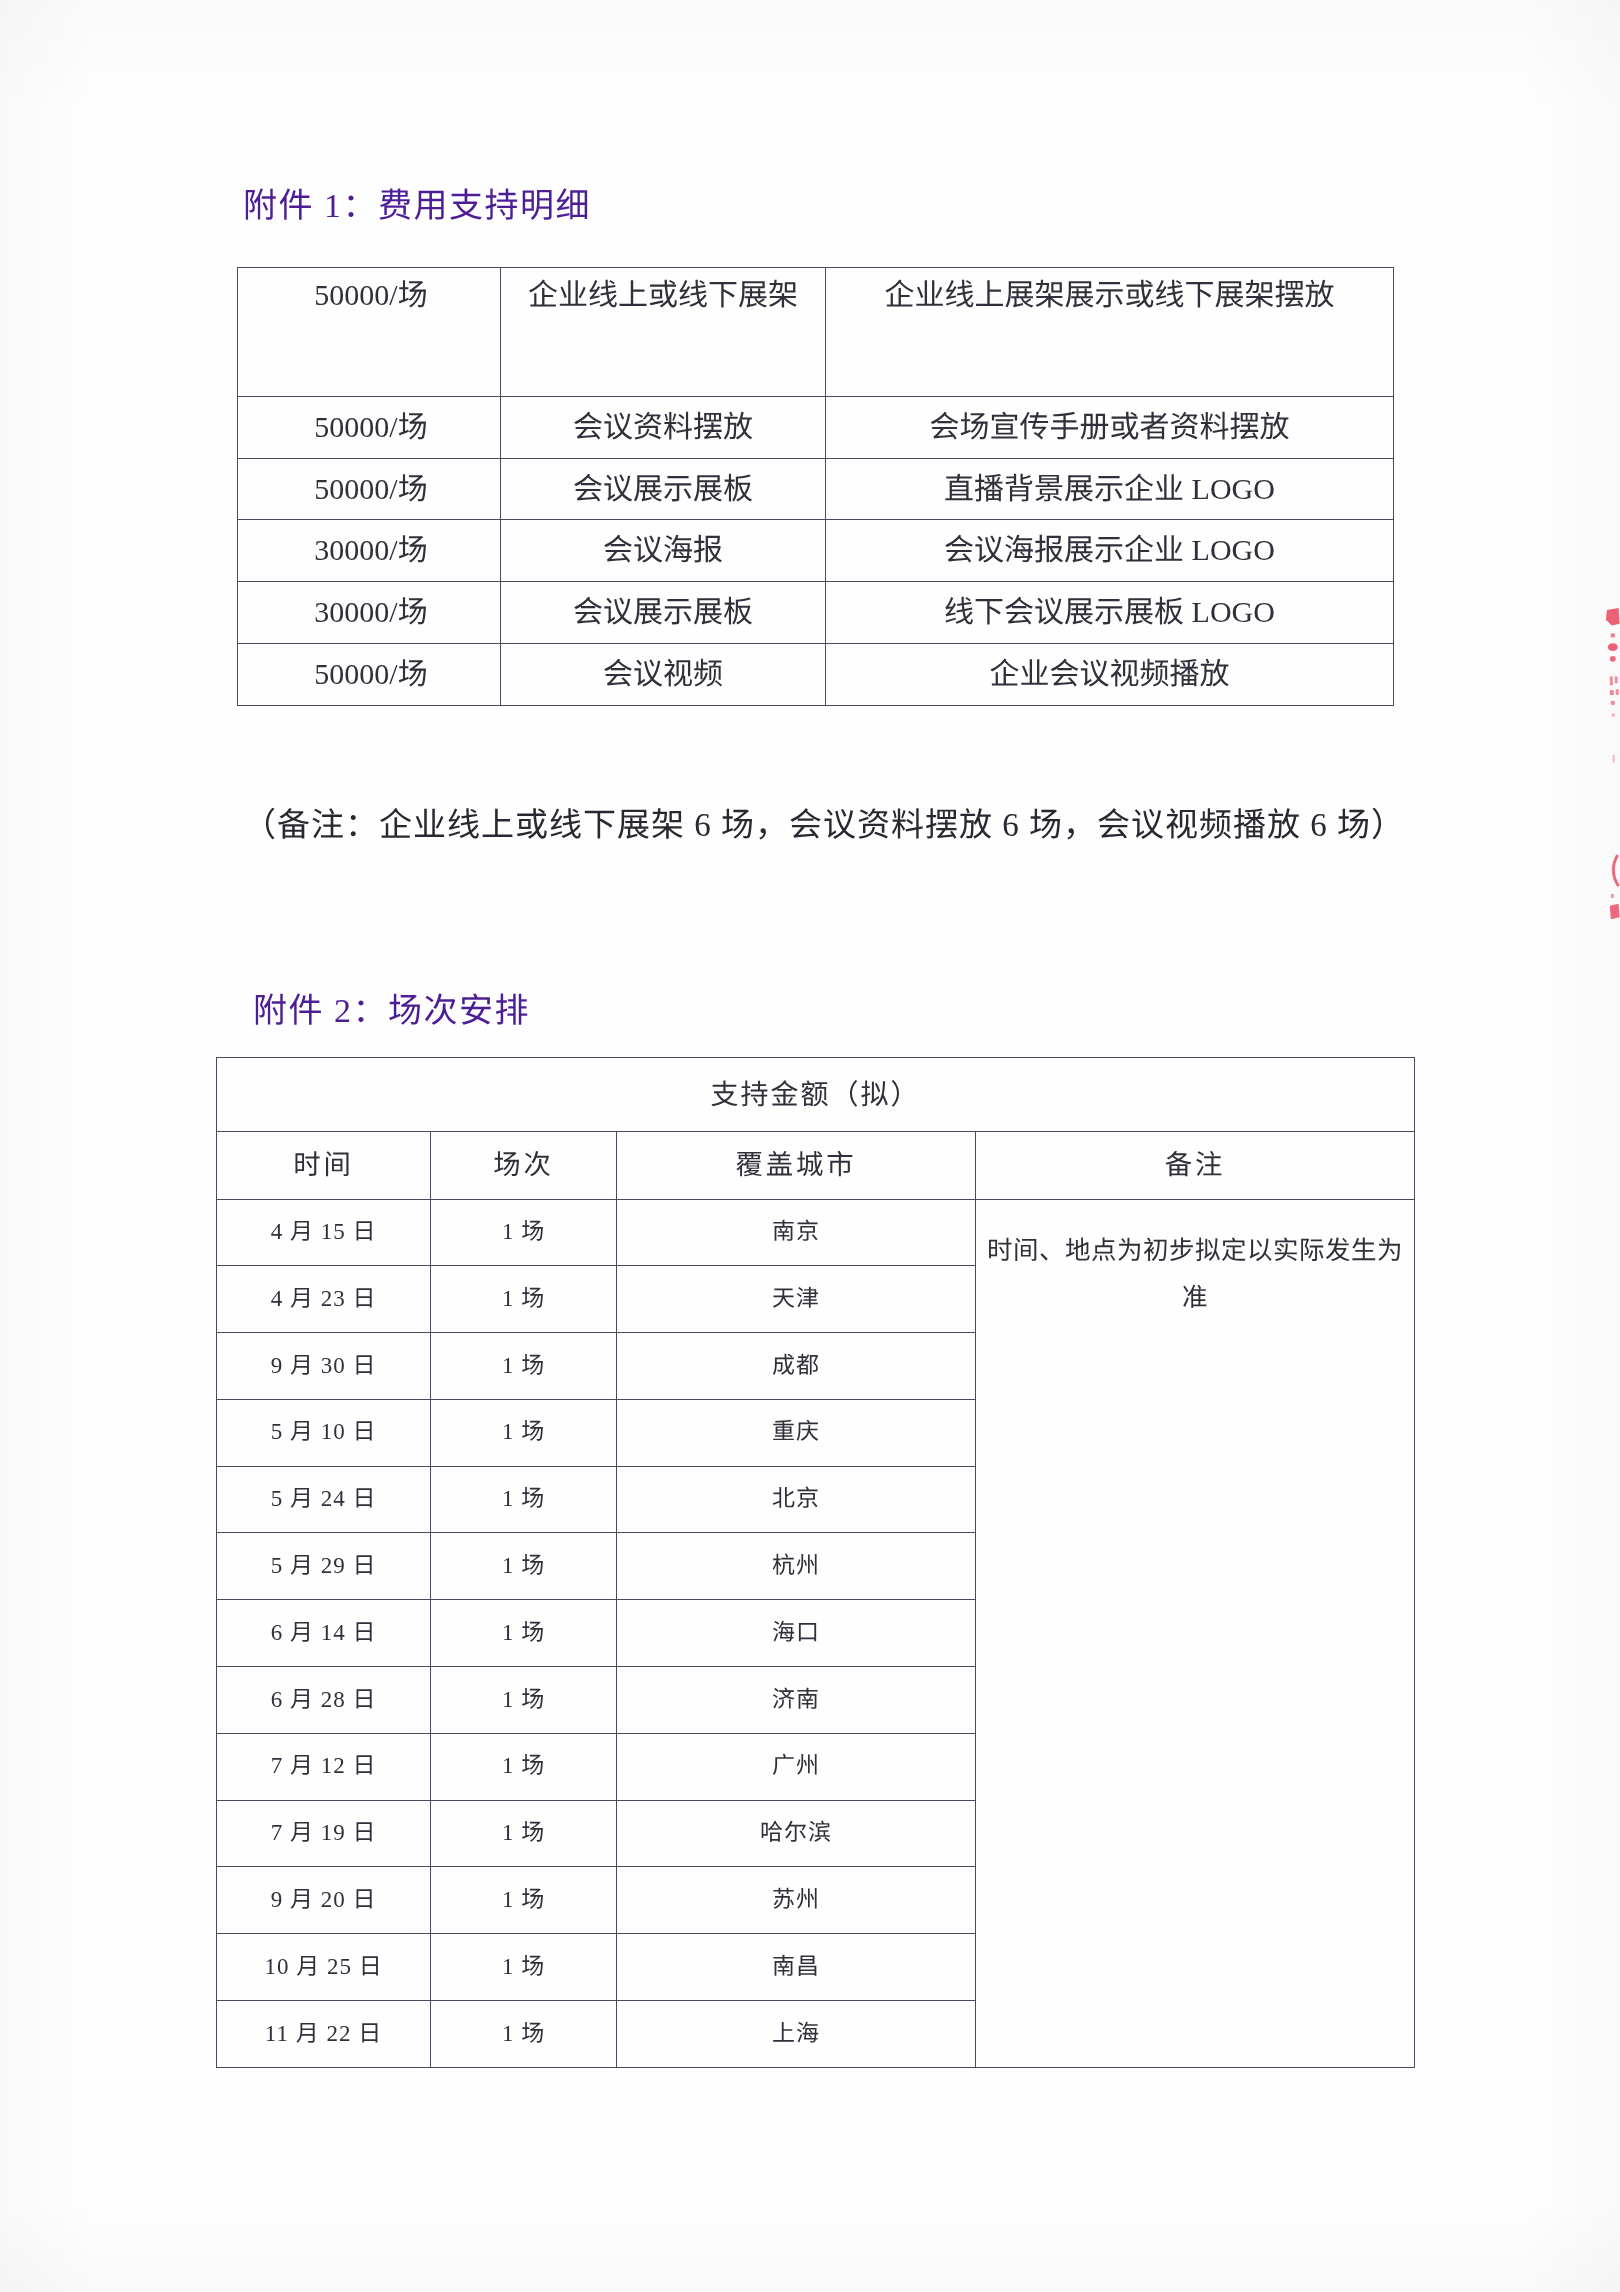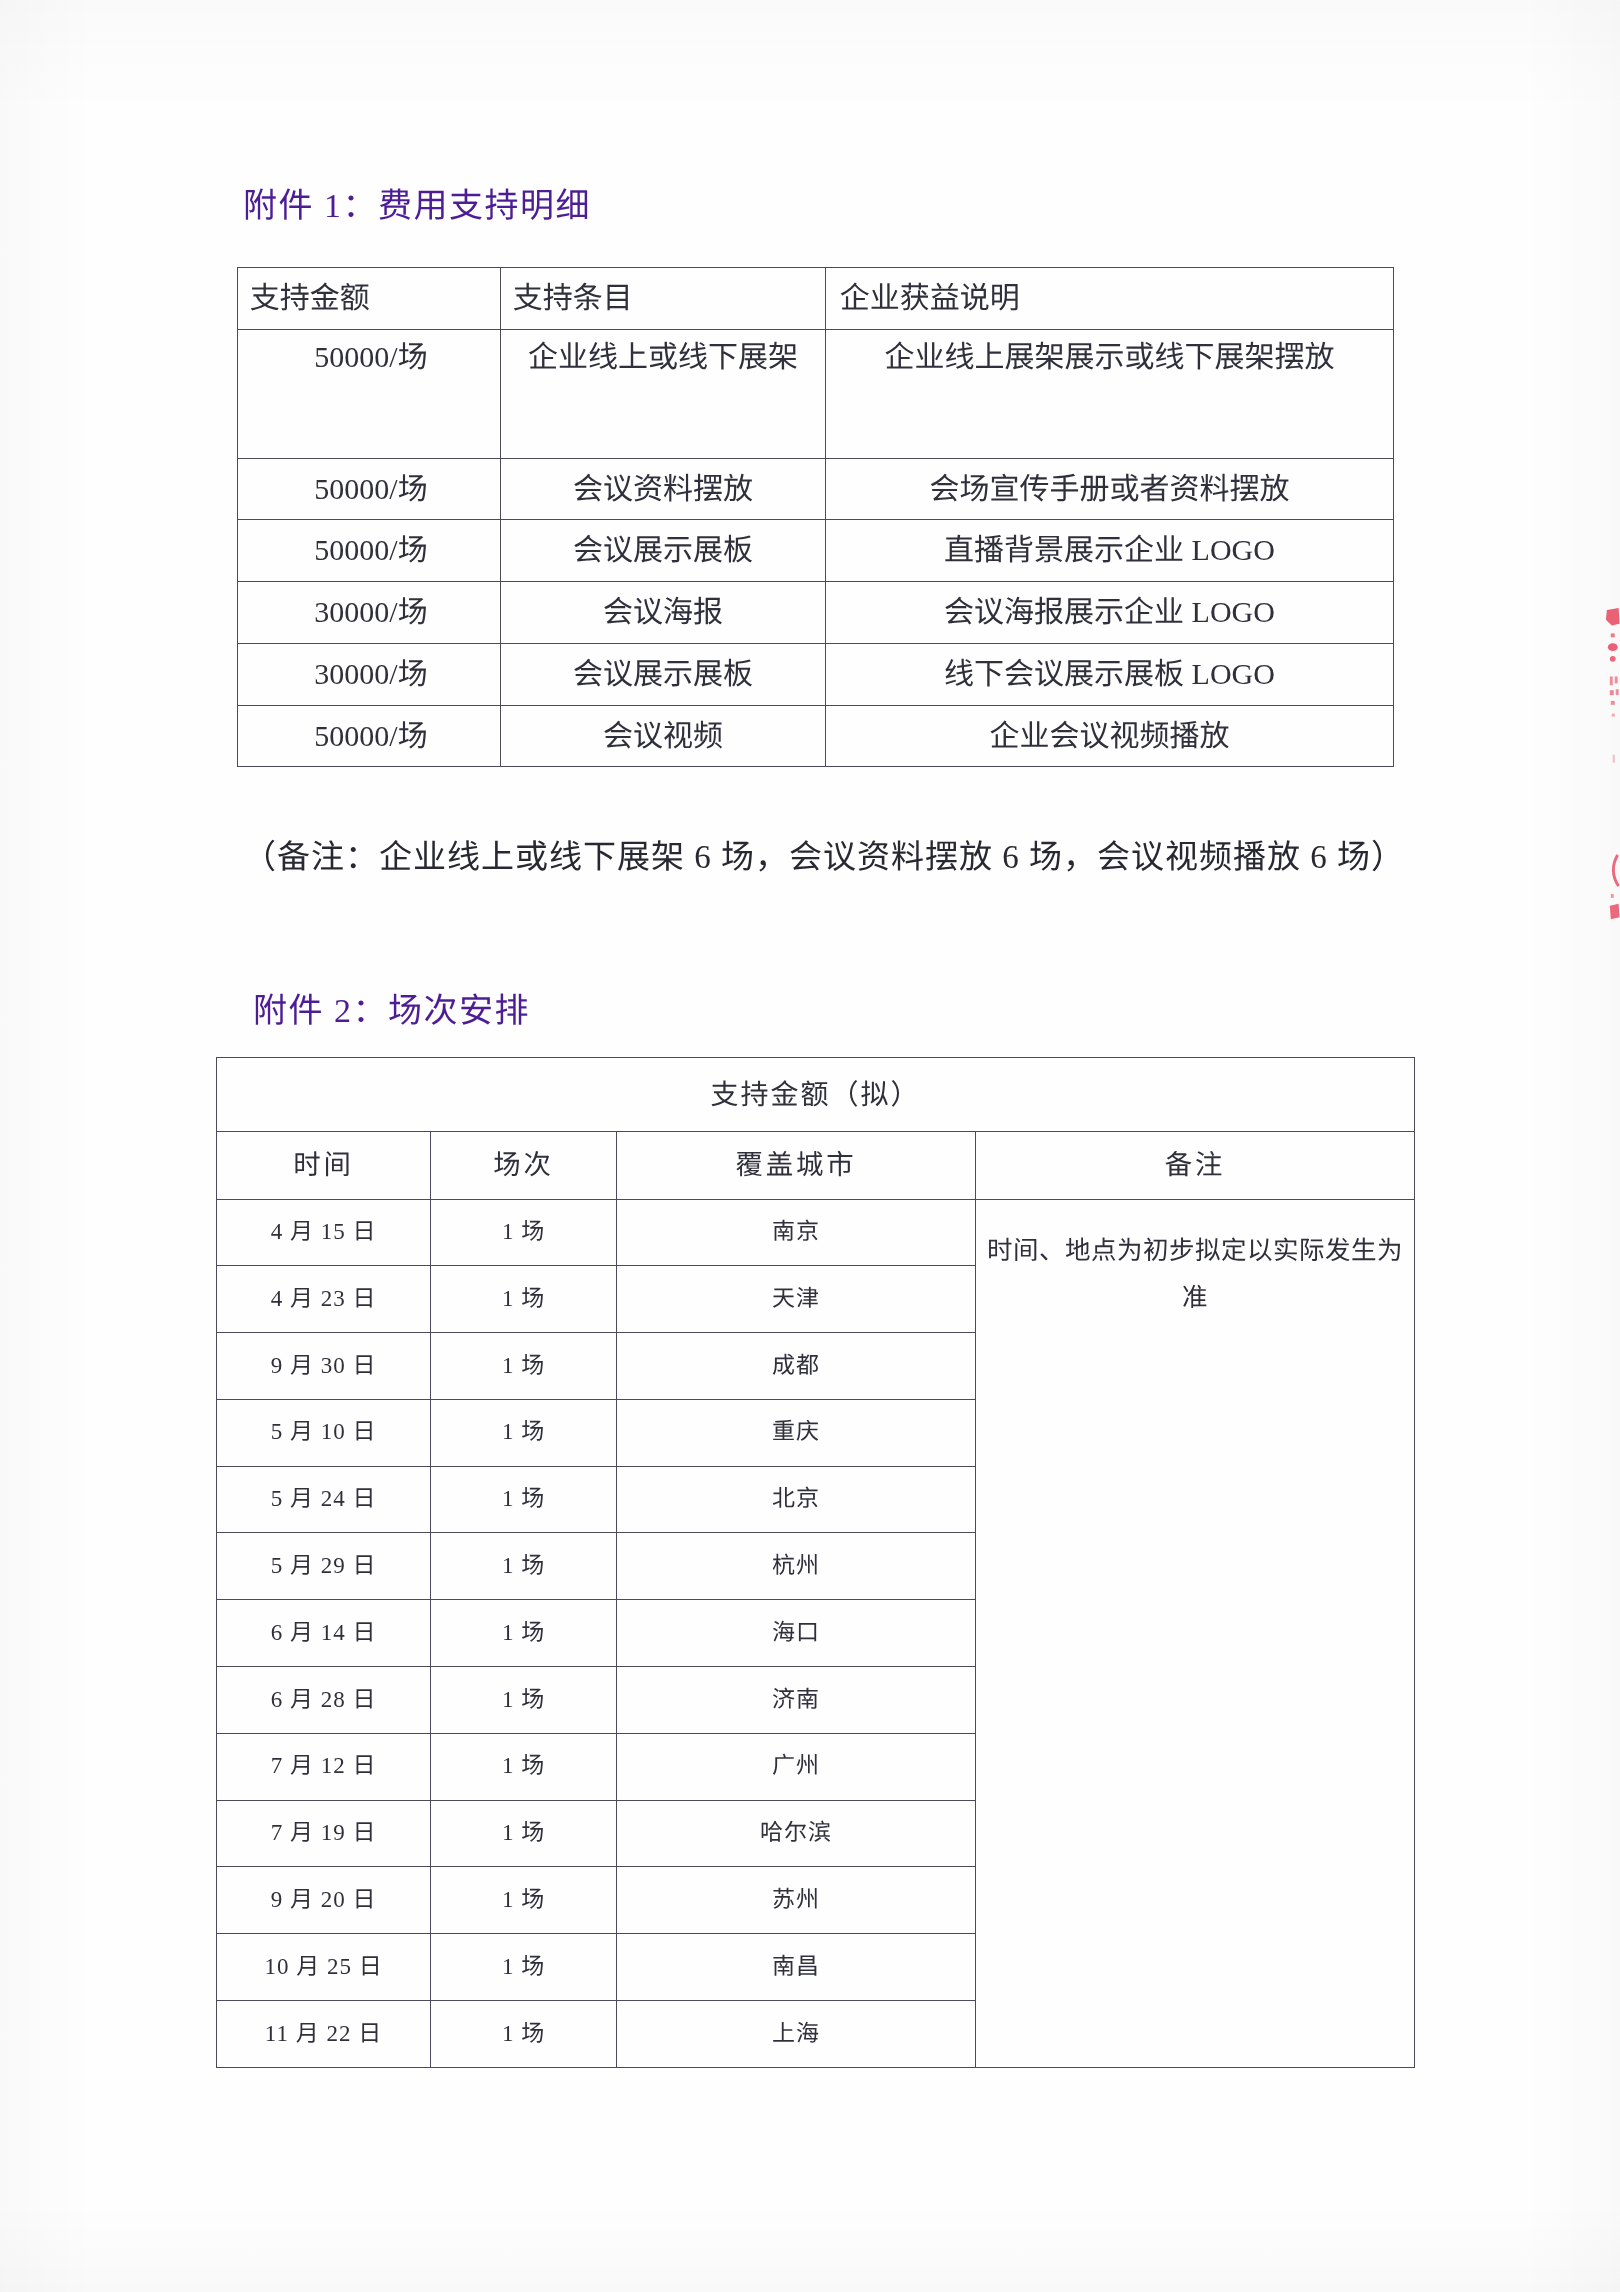--- a/index.html
+++ b/index.html
@@ -103,21 +103,21 @@
   #table-fee tr.tall td { height: 116px; }
   #table-fee tr.norm td { height: 49px; }
   #table-fee tr.norm td.amount,
   #table-fee tr.norm td.item,
   #table-fee tr.norm td.benefit { vertical-align: middle; }
 
   
   .remark-para {
     position: absolute;
     left: 243px;
-    top: 824px;
+    top: 792px;
     width: 1157px;
     font-size: 33px;
     line-height: 2.05;
     letter-spacing: 1px;
     color: #282832;
     font-family: "Liberation Serif", "DejaVu Serif", serif;
   }
 
   
   #table-schedule {
@@ -171,25 +171,20 @@
 
     <div class="section-heading" id="heading-1">附件 1：费用支持明细</div>
 
     <table class="doc-table" id="table-fee">
       <colgroup>
         <col class="c-amount">
           <col class="c-item">
           <col class="c-benefit">
       </colgroup>
       <tbody>
-        <tr class="hdr norm">
-          <td class="amount">支持金额</td>
-          <td class="item">支持条目</td>
-          <td class="benefit">企业获益说明</td>
-        </tr>
         <tr class="tall">
           <td class="amount">50000/场</td>
           <td class="item">企业线上或线下展架</td>
           <td class="benefit">企业线上展架展示或线下展架摆放</td>
         </tr>
         <tr class="norm">
           <td class="amount">50000/场</td>
           <td class="item">会议资料摆放</td>
           <td class="benefit">会场宣传手册或者资料摆放</td>
         </tr>

